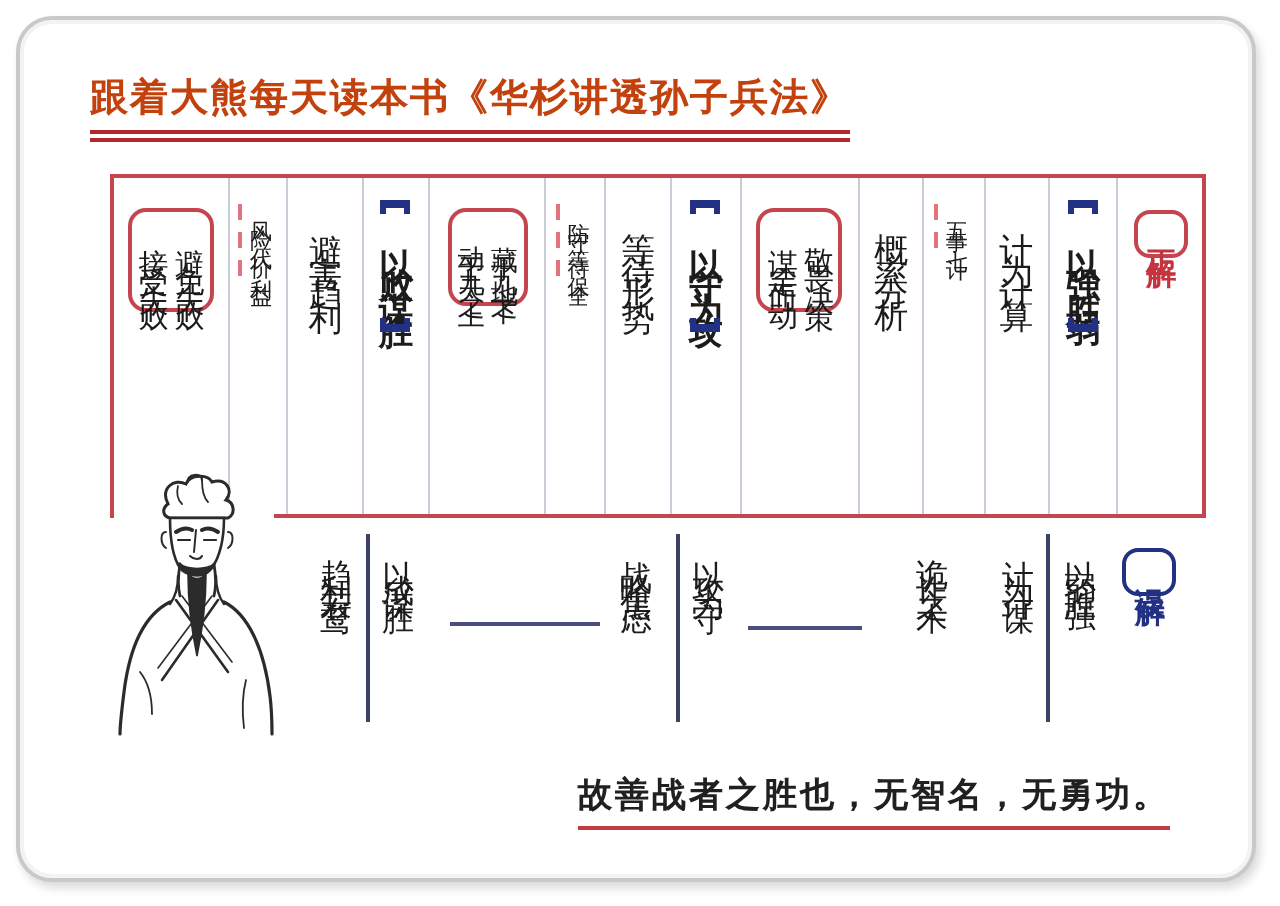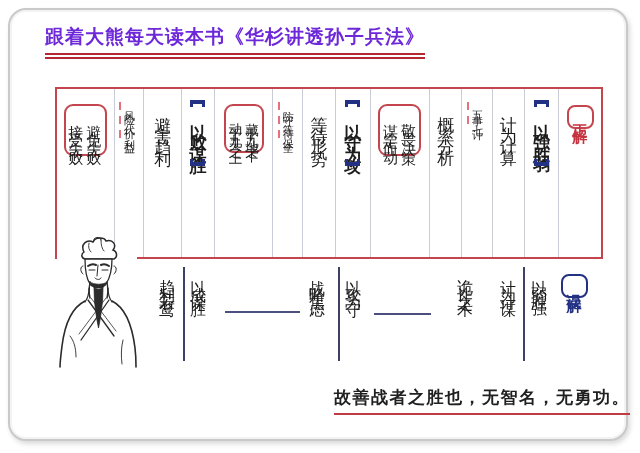--- a/index.html
+++ b/index.html
@@ -7,22 +7,22 @@
     width:640px; height:453px; position:relative; background:#ffffff;
     font-family:"Liberation Sans", sans-serif; overflow:hidden;
   }
   .card {
     position:absolute; left:8px; top:8px; width:620px; height:433px;
     background:#ffffff; border:2px solid #c9c9c9; border-radius:18px;
     box-shadow: 2px 3px 5px rgba(0,0,0,0.15), inset 0 0 0 2px #f3f3f3;
     box-sizing:border-box;
   }
   .title {
-    position:absolute; left:45px; top:24px;
-    font-size:19px; font-weight:bold; color:#6d28d9; letter-spacing:1px;
+    position:absolute; left:45px; top:36px;
+    font-size:19px; font-weight:bold; color:#c2410c; letter-spacing:1px;
     padding-bottom:3px; border-bottom:6px double #b4282f; white-space:nowrap;
   }
   
   .table {
     position:absolute; left:55px; top:87px; width:548px; height:172px;
     border:2px solid #c4454e; box-sizing:border-box; background:#fff;
     display:flex; flex-direction:row-reverse;
   }
   .cell {
     box-sizing:border-box; border-left:1px solid #c9ccd6;
@@ -59,21 +59,21 @@
     position:absolute; top:267px; writing-mode:vertical-rl; text-orientation:upright;
     font-size:16px; letter-spacing:7px; color:#1c1c1c; line-height:1;
   }
   .vline { position:absolute; top:267px; width:2px; height:94px; background:#3c4263; }
   .dash  { position:absolute; height:2px; background:#4a4f7d; }
   .mislabel { position:absolute; left:561px; top:274px; }
   .portrait { position:absolute; left:56px; top:236px; width:84px; height:132px; }
   .quote {
     position:absolute; left:289px; top:386px; white-space:nowrap;
     font-size:17px; font-weight:600; color:#202020; letter-spacing:1.5px;
-    padding-bottom:4px; border-bottom:2px solid #c23b43;margin-left:45px;
+    padding-bottom:4px; border-bottom:2px solid #c23b43;
   }
 </style>
 </head>
 <body>
 
 <div class="card"></div>
 
 <div class="title">跟着大熊每天读本书《华杉讲透孙子兵法》</div>
 
 <div class="table">

